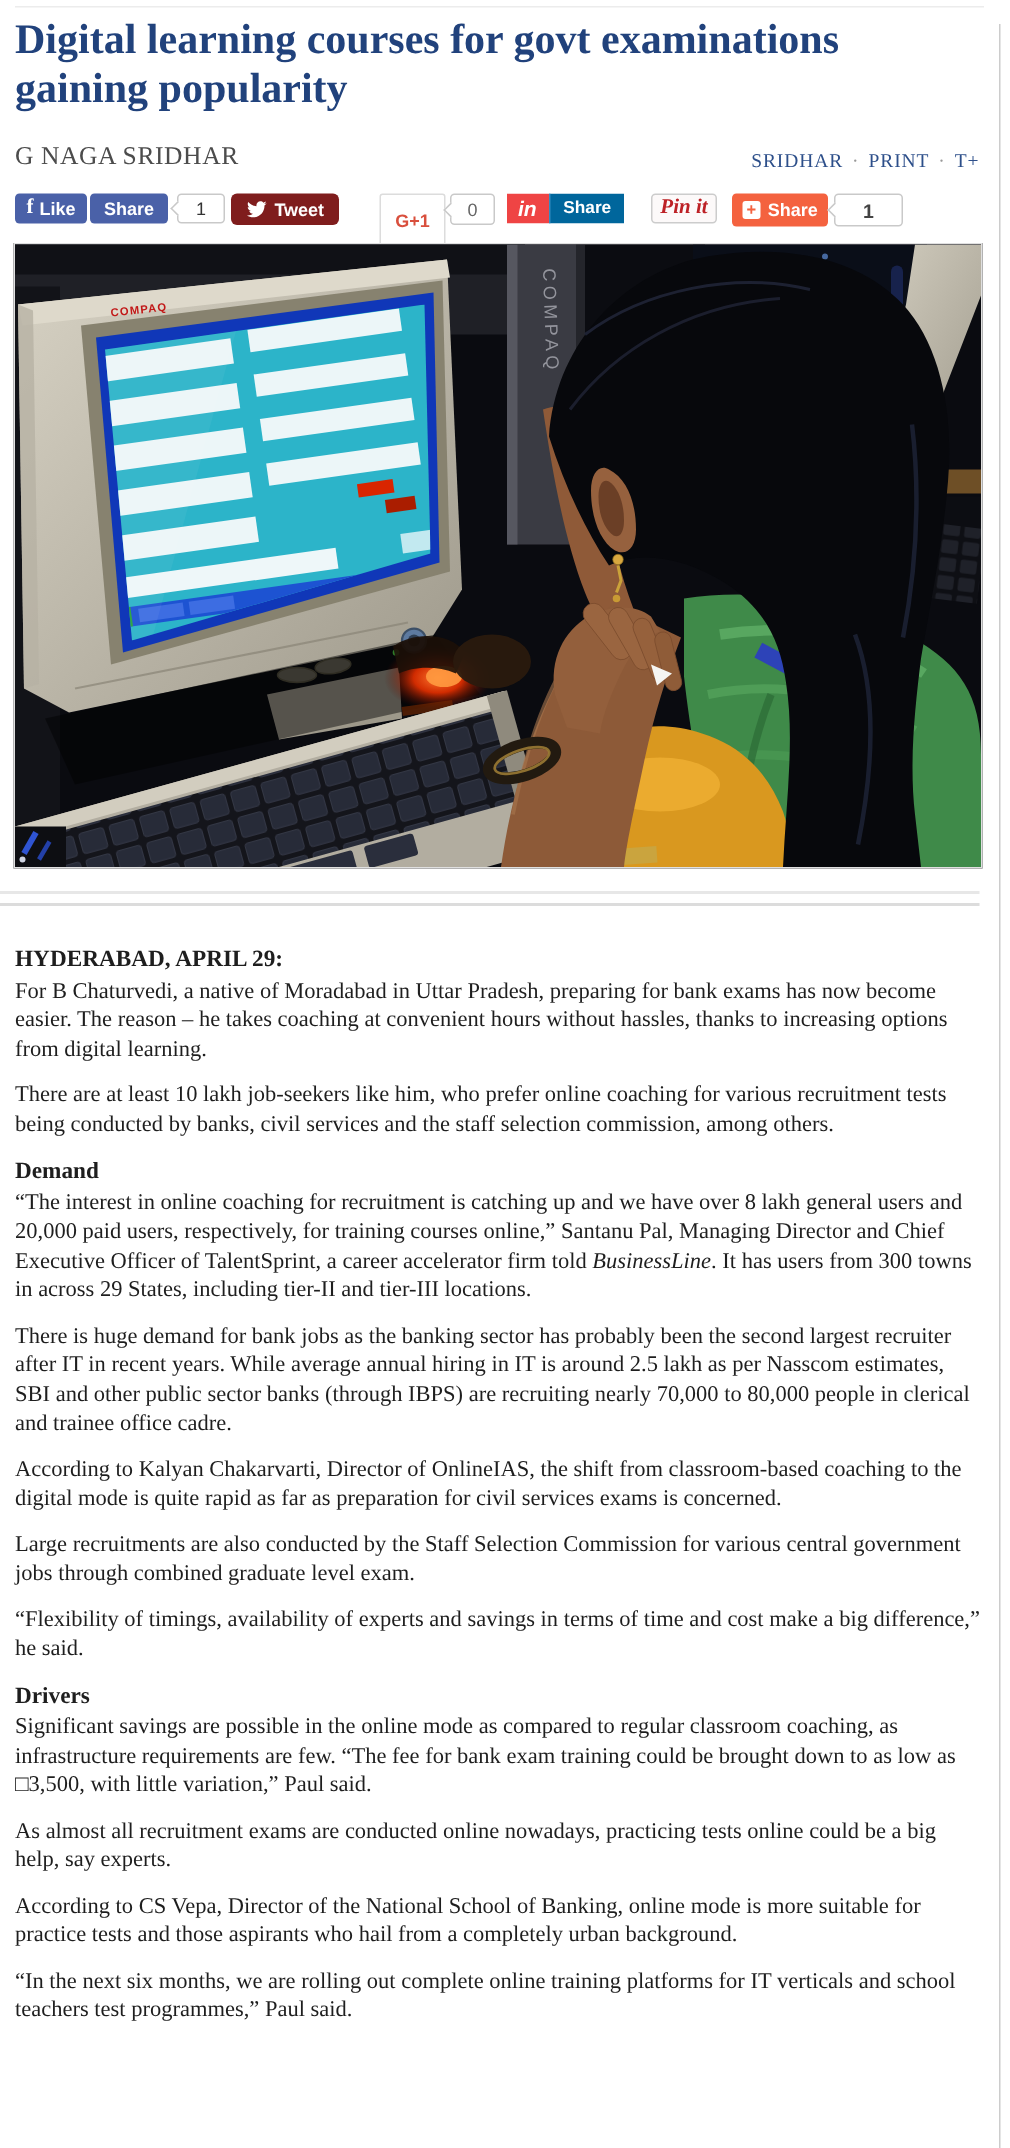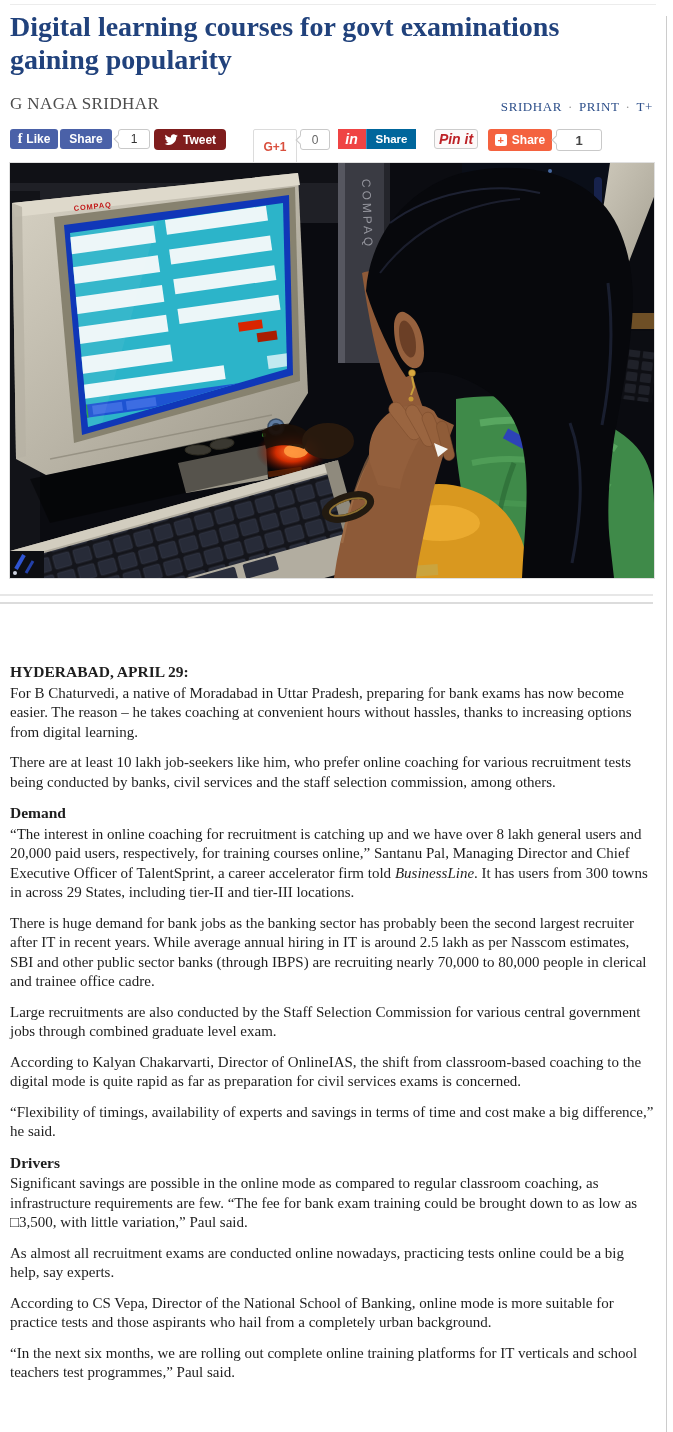--- a/index.html
+++ b/index.html
@@ -31,32 +31,32 @@
          transform:translateY(-50%) rotate(45deg);}
   .tweet{background:#7f1d1d;border-radius:4px;}
   .tweet svg{margin-right:5px;}
   .gplus{background:#fff;border:1px solid #dcdcdc;border-radius:2px;color:#d94f3d;font-size:12px;}
   .li{border-radius:2px;overflow:hidden;padding:0;display:flex;align-items:stretch;}
   .li .in{background:#ef4444;display:flex;align-items:center;justify-content:center;width:28px;
           font-size:14px;font-weight:bold;font-style:italic;}
   .li .lishare{background:#00669c;display:flex;align-items:center;justify-content:center;
           padding:0 9px;font-size:11.5px;border-left:1px solid #338cc0;}
   .pinit{background:#fcf9f9;border:1px solid #ccc;color:#bd2126;
-         font-family:Liberation Sans, sans-serif;font-style:italic;font-size:14px;}
+         font-family:Liberation Serif, serif;font-style:italic;font-size:14px;}
   .st{background:#f4623f;height:22px;border-radius:3px;}
   .st .plus{width:12px;height:12px;background:#fff;color:#f4623f;border-radius:2px;
             font-size:11px;line-height:12px;text-align:center;font-weight:bold;margin-right:5px;}
   .st-count{height:22px;font-size:13px;font-weight:bold;color:#444;}
 
   .photo{position:absolute;left:9px;top:162px;width:644px;height:415px;background:#0a0b10;
          border:1px solid #e0e0e0;box-sizing:content-box;}
   .rule1{position:absolute;left:0;top:594px;width:653px;height:2px;background:#e7e7e7;}
   .rule2{position:absolute;left:0;top:602px;width:653px;height:2px;background:#dcdcdc;}
 
-  .article{position:absolute;left:10px;top:662px;width:644px;font-size:15px;line-height:19.5px;color:#1e1e1e;}
+  .article{position:absolute;left:10px;top:630px;width:644px;font-size:15px;line-height:19.5px;color:#1e1e1e;}
   .article .blk-dateline{font-weight:bold;font-size:15.5px;margin:0;}
   .article .blk-h{font-weight:bold;font-size:15.5px;margin:11px 0 0;}
   .article p.blk-p{margin:11px 0 0;}
   .article .blk-dateline + p.blk-p, .article .blk-h + p.blk-p{margin-top:2px;}
   .article em{font-style:italic;}
 </style>
 </head>
 <body>
 
 <div class="page">
@@ -286,22 +286,22 @@
   <div class="rule1"></div>
   <div class="rule2"></div>
 
   <div class="article">
       <div class="blk-dateline"><span>HYDERABAD, APRIL 29:</span></div>
       <p class="blk-p"><span>For B Chaturvedi, a native of Moradabad in Uttar Pradesh, preparing for bank exams has now become easier. The reason – he takes coaching at convenient hours without hassles, thanks to increasing options from digital learning.</span></p>
       <p class="blk-p"><span>There are at least 10 lakh job-seekers like him, who prefer online coaching for various recruitment tests being conducted by banks, civil services and the staff selection commission, among others.</span></p>
       <div class="blk-h"><span>Demand</span></div>
       <p class="blk-p"><span>“The interest in online coaching for recruitment is catching up and we have over 8 lakh general users and 20,000 paid users, respectively, for training courses online,” Santanu Pal, Managing Director and Chief Executive Officer of TalentSprint, a career accelerator firm told </span><em>BusinessLine</em><span>. It has users from 300 towns in across 29 States, including tier-II and tier-III locations.</span></p>
       <p class="blk-p"><span>There is huge demand for bank jobs as the banking sector has probably been the second largest recruiter after IT in recent years. While average annual hiring in IT is around 2.5 lakh as per Nasscom estimates, SBI and other public sector banks (through IBPS) are recruiting nearly 70,000 to 80,000 people in clerical and trainee office cadre.</span></p>
+      <p class="blk-p"><span>According to Kalyan Chakarvarti, Director of OnlineIAS, the shift from classroom-based coaching to the digital mode is quite rapid as far as preparation for civil services exams is concerned.</span></p>
       <p class="blk-p"><span>Large recruitments are also conducted by the Staff Selection Commission for various central government jobs through combined graduate level exam.</span></p>
-      <p class="blk-p"><span>According to Kalyan Chakarvarti, Director of OnlineIAS, the shift from classroom-based coaching to the digital mode is quite rapid as far as preparation for civil services exams is concerned.</span></p>
       <p class="blk-p"><span>“Flexibility of timings, availability of experts and savings in terms of time and cost make a big difference,” he said.</span></p>
       <div class="blk-h"><span>Drivers</span></div>
       <p class="blk-p"><span>Significant savings are possible in the online mode as compared to regular classroom coaching, as infrastructure requirements are few. “The fee for bank exam training could be brought down to as low as □3,500, with little variation,” Paul said.</span></p>
       <p class="blk-p"><span>As almost all recruitment exams are conducted online nowadays, practicing tests online could be a big help, say experts.</span></p>
       <p class="blk-p"><span>According to CS Vepa, Director of the National School of Banking, online mode is more suitable for practice tests and those aspirants who hail from a completely urban background.</span></p>
       <p class="blk-p"><span>“In the next six months, we are rolling out complete online training platforms for IT verticals and school teachers test programmes,” Paul said.</span></p>
     </div>
 </div>
 
 </body></html>

